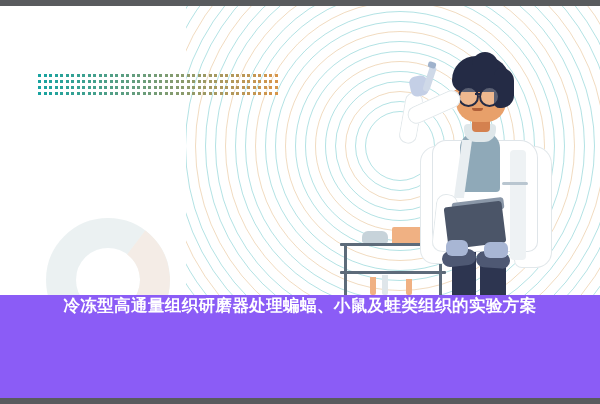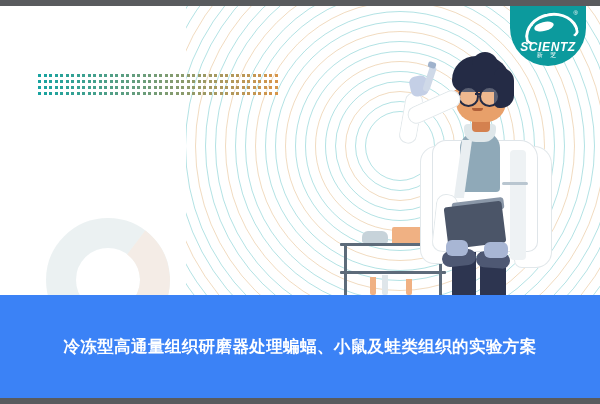--- a/index.html
+++ b/index.html
@@ -226,24 +226,24 @@
     position: absolute; left: 0; top: 47px; width: 76px;
     text-align: center; color: #ffffff;
     font-size: 6px; letter-spacing: 3px;
   }
 
   
   .banner {
     position: absolute;
     left: 0; bottom: 0;
     width: 600px; height: 103px;
-    background: #3b82f6;
+    background: #8b5cf6;
     z-index: 50;
     display: flex;
-    align-items: center;
+    align-items: flex-start;
     justify-content: center;
   }
   .banner-text {
     color: #ffffff;
     font-size: 16.5px;
     font-weight: 600;
     letter-spacing: .4px;
     white-space: nowrap;
   }
 </style>
@@ -349,28 +349,20 @@
 
       <div class="p-armLow"></div>
       <div class="p-folderTop"></div>
       <div class="p-folder"></div>
       <div class="p-foreArmL"></div>
       <div class="p-foreArmR"></div>
       <div class="p-gloveL"></div>
       <div class="p-gloveR"></div>
     </div>
 
-    <div class="logo">
-      <div class="shield"></div>
-      <div class="swoosh"></div>
-      <div class="swoosh-dot"></div>
-      <div class="reg">®</div>
-      <div class="brand">SCIENTZ</div>
-      <div class="brand-cn">新 芝</div>
-    </div>
 
     <div class="banner">
       <div class="banner-text">冷冻型高通量组织研磨器处理蝙蝠、小鼠及蛙类组织的实验方案</div>
     </div>
 
   </div>
 
   <div class="bottom-bar"></div>
 </div>
 

